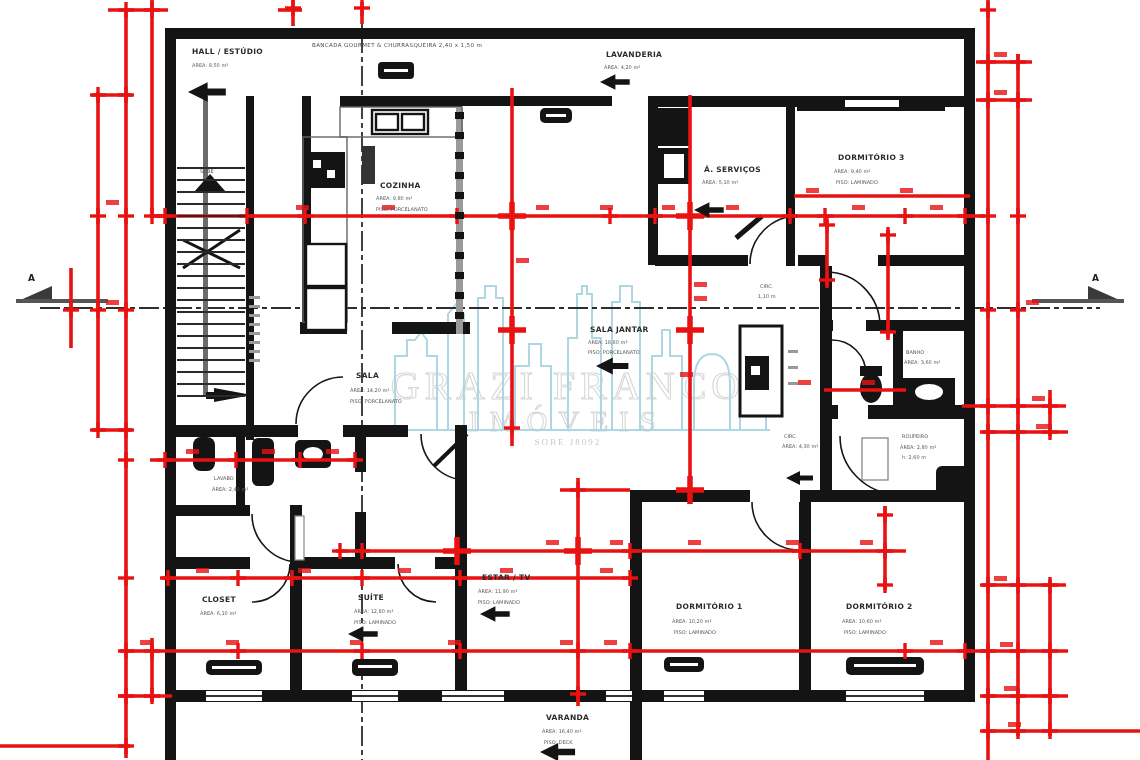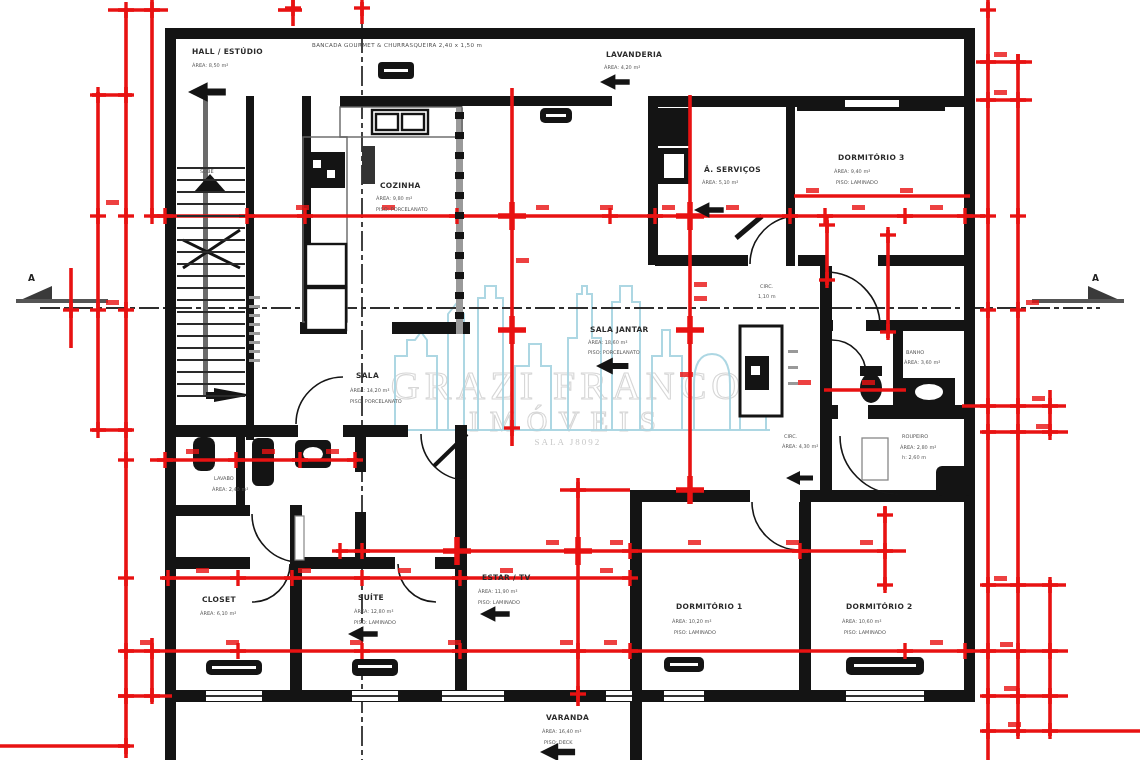--- a/index.html
+++ b/index.html
@@ -24,21 +24,21 @@
   .sky{fill:none;stroke:#a9d5e2;stroke-width:2;opacity:.95;}
 </style>
 </head>
 <body>
 
 <div class="stage">
 
   <div class="wm">
     <div class="t1">GRAZI FRANCO</div>
     <div class="t2">IMÓVEIS</div>
-    <div class="t3">SALA J8092</div>
+    <div class="t3">SOBE J8092</div>
   </div>
 
   <svg width="1140" height="760" viewBox="0 0 1140 760">
 
     <g>
       <path class="sky" d="M392,430 H770"></path>
       <path class="sky" d="M395,430 V356 h12 v-16 h8 l6,-8 6,8 v16 h10 V430"></path>
       <path class="sky" d="M448,430 V314 l8,-10 8,10 V430"></path>
       <path class="sky" d="M478,430 V298 h7 v-12 h11 v12 h7 V430"></path>
       <path class="sky" d="M515,430 V366 h14 v-22 h12 v22 h10 V430"></path>

